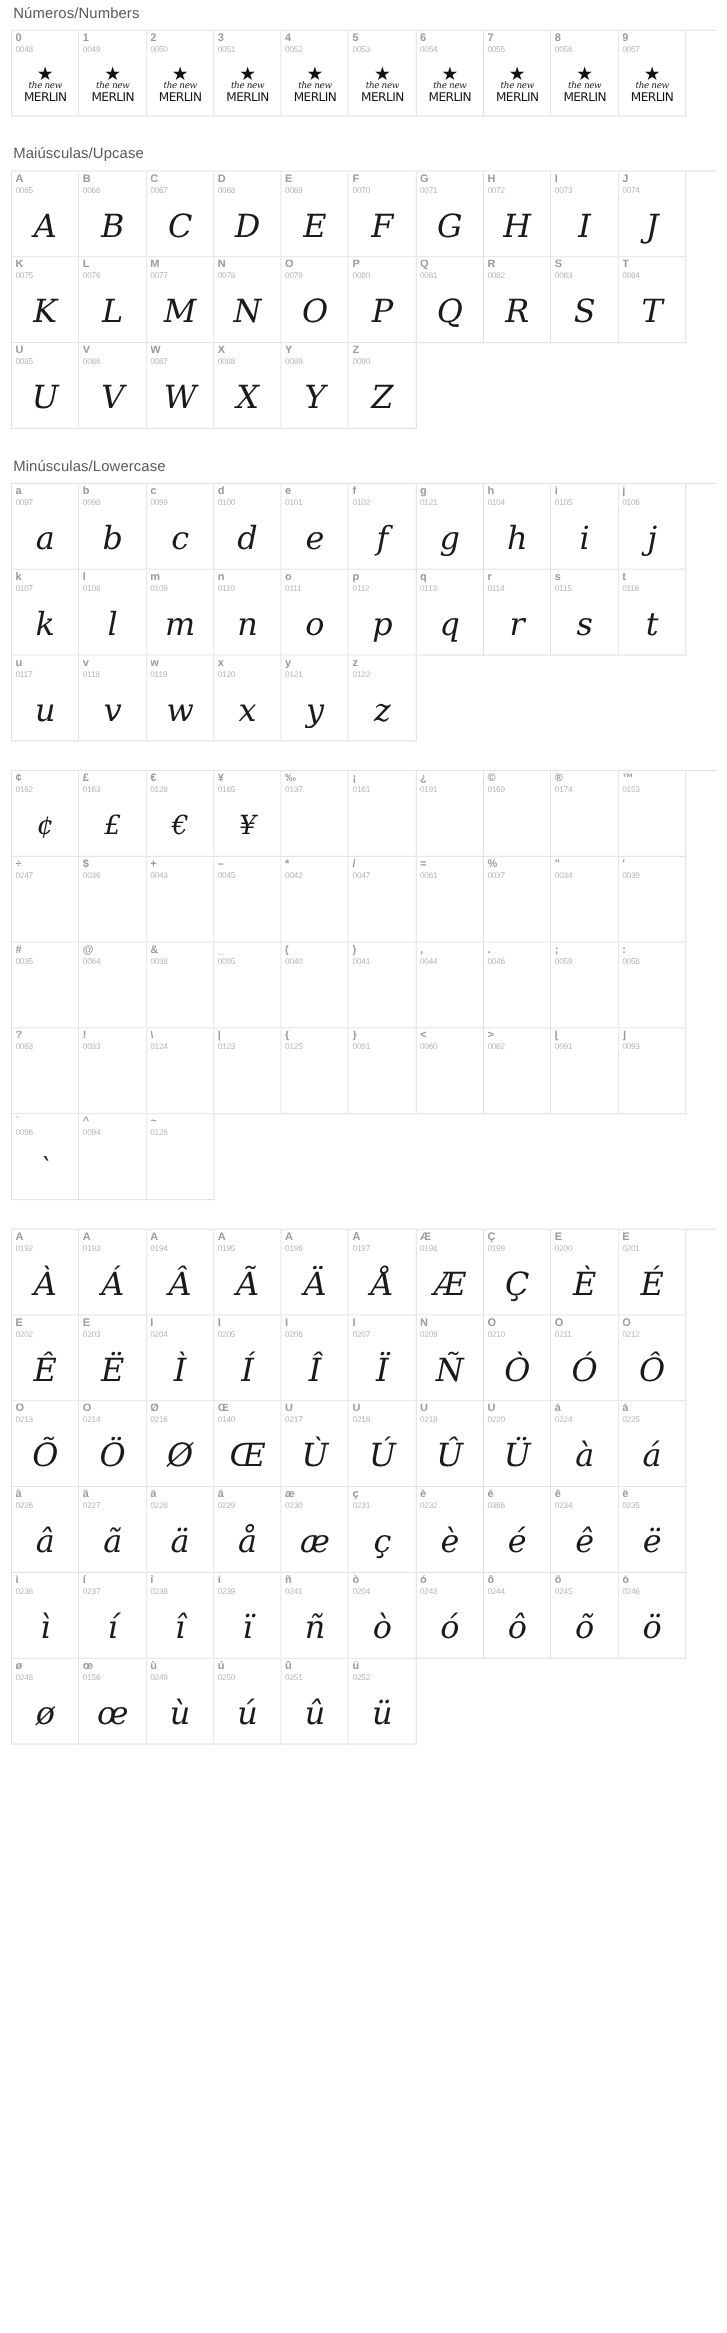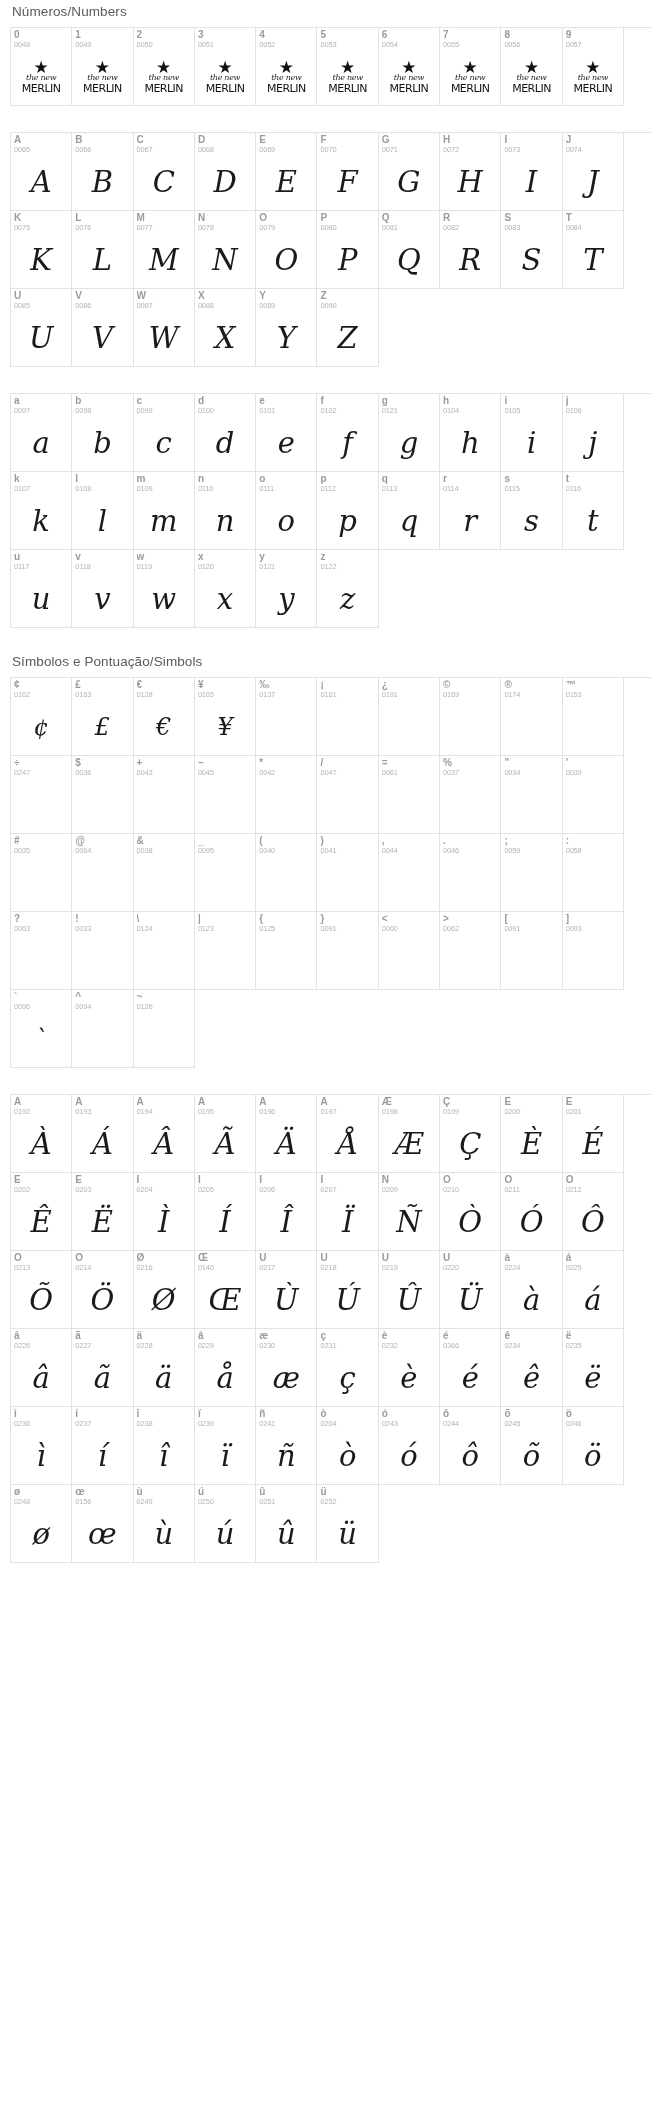--- a/index.html
+++ b/index.html
@@ -232,20 +232,21 @@
             </div>
             <div class="numeral-art">
               <div class="star">★</div>
               <div class="ribbon">the new</div>
               <div class="word">MERLIN</div>
             </div>
           </div>
         </div>
       </div>
       <div class="section">
+        <div class="section-title">Maiúsculas/Upcase</div>
         <div class="glyph-grid">
           <div class="glyph-cell">
             <div class="meta">
               <span class="ch">A</span>
               <span class="code">0065</span>
             </div>
             <div class="big">A</div>
           </div>
           <div class="glyph-cell">
             <div class="meta">
@@ -418,20 +419,21 @@
           <div class="glyph-cell">
             <div class="meta">
               <span class="ch">Z</span>
               <span class="code">0090</span>
             </div>
             <div class="big">Z</div>
           </div>
         </div>
       </div>
       <div class="section">
+        <div class="section-title">Minúsculas/Lowercase</div>
         <div class="glyph-grid">
           <div class="glyph-cell">
             <div class="meta">
               <span class="ch">a</span>
               <span class="code">0097</span>
             </div>
             <div class="big">a</div>
           </div>
           <div class="glyph-cell">
             <div class="meta">
@@ -604,21 +606,20 @@
           <div class="glyph-cell">
             <div class="meta">
               <span class="ch">z</span>
               <span class="code">0122</span>
             </div>
             <div class="big">z</div>
           </div>
         </div>
       </div>
       <div class="section">
-        <div class="section-title">Símbolos e Pontuação/Simbols</div>
         <div class="glyph-grid">
           <div class="glyph-cell sym">
             <div class="meta">
               <span class="ch">¢</span>
               <span class="code">0162</span>
             </div>
             <div class="big">¢</div>
           </div>
           <div class="glyph-cell sym">
             <div class="meta">

